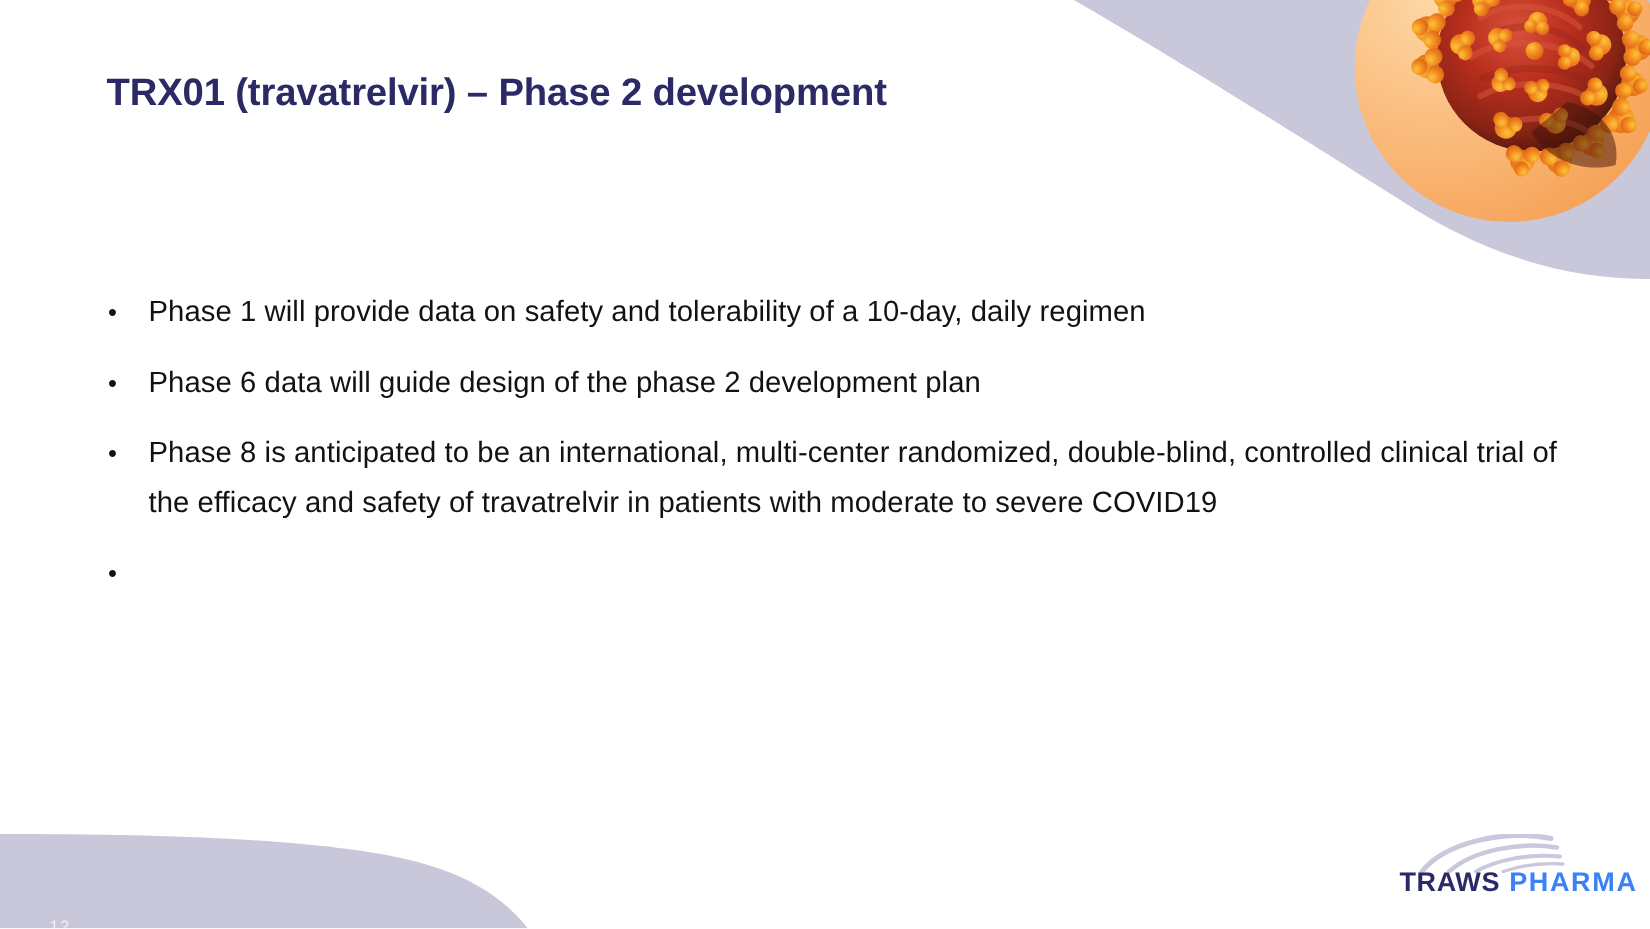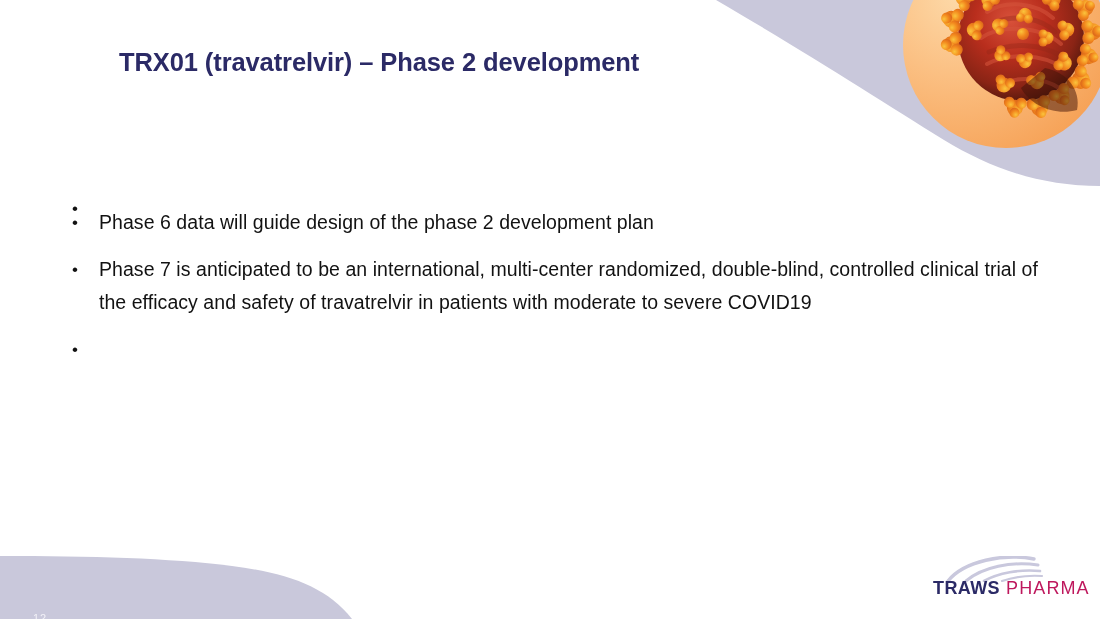--- a/index.html
+++ b/index.html
@@ -38,21 +38,20 @@
   
   #slide-title {
     position: absolute;
     left: 71px;
     top: 48px;
     font-size: 25.5px;
     font-weight: bold;
     color: #2b2a66;
     letter-spacing: -0.1px;
     white-space: nowrap;
-    margin-left: 48px;
   }
 
   
   #bullet-list {
     position: absolute;
     left: 71px;
     top: 192px;
     width: 975px;
     list-style: none;
   }
@@ -110,22 +109,22 @@
     white-space: nowrap;
     font-size: 18px;
     letter-spacing: 0.4px;
   }
   #logo-traws {
     font-weight: bold;
     color: #2b2a66;
     margin-top: 28px;
   }
   #logo-pharma {
-    font-weight: normal;
-    color: #be185d;
+    font-weight: bold;
+    color: #3b82f6;
     letter-spacing: 1.1px;
   }
 
   
   #virus-art {
     position: absolute;
     left: 925px;
     top: -40px;
     width: 190px;
     height: 190px;
@@ -381,28 +380,29 @@
         <path d="M 120 108 C 142 112 156 130 152 150 C 130 156 106 146 96 128 Z" fill="#3f1208" opacity="0.5"></path>
       </g>
     </svg>
   </div>
 
   <h1 id="slide-title">TRX01 (travatrelvir) – Phase 2 development</h1>
 
   <ul id="bullet-list">
     <li class="bullet-item">
       <span class="bullet-marker">•</span>
+      <span class="bullet-text">Phase 1 will provide data on safety and tolerability of a 10-day, daily regimen</span>
     </li>
     <li class="bullet-item">
       <span class="bullet-marker">•</span>
       <span class="bullet-text">Phase 6 data will guide design of the phase 2 development plan</span>
     </li>
     <li class="bullet-item">
       <span class="bullet-marker">•</span>
-      <span class="bullet-text">Phase 7 is anticipated to be an international, multi-center randomized, double-blind, controlled clinical trial of the efficacy and safety of travatrelvir in patients with moderate to severe COVID19</span>
+      <span class="bullet-text">Phase 8 is anticipated to be an international, multi-center randomized, double-blind, controlled clinical trial of the efficacy and safety of travatrelvir in patients with moderate to severe COVID19</span>
     </li>
     <li class="bullet-item">
       <span class="bullet-marker">•</span>
     </li>
   </ul>
 
   <div id="page-number">12</div>
 
   <div id="brand-logo">
     <div id="logo-swoosh">

